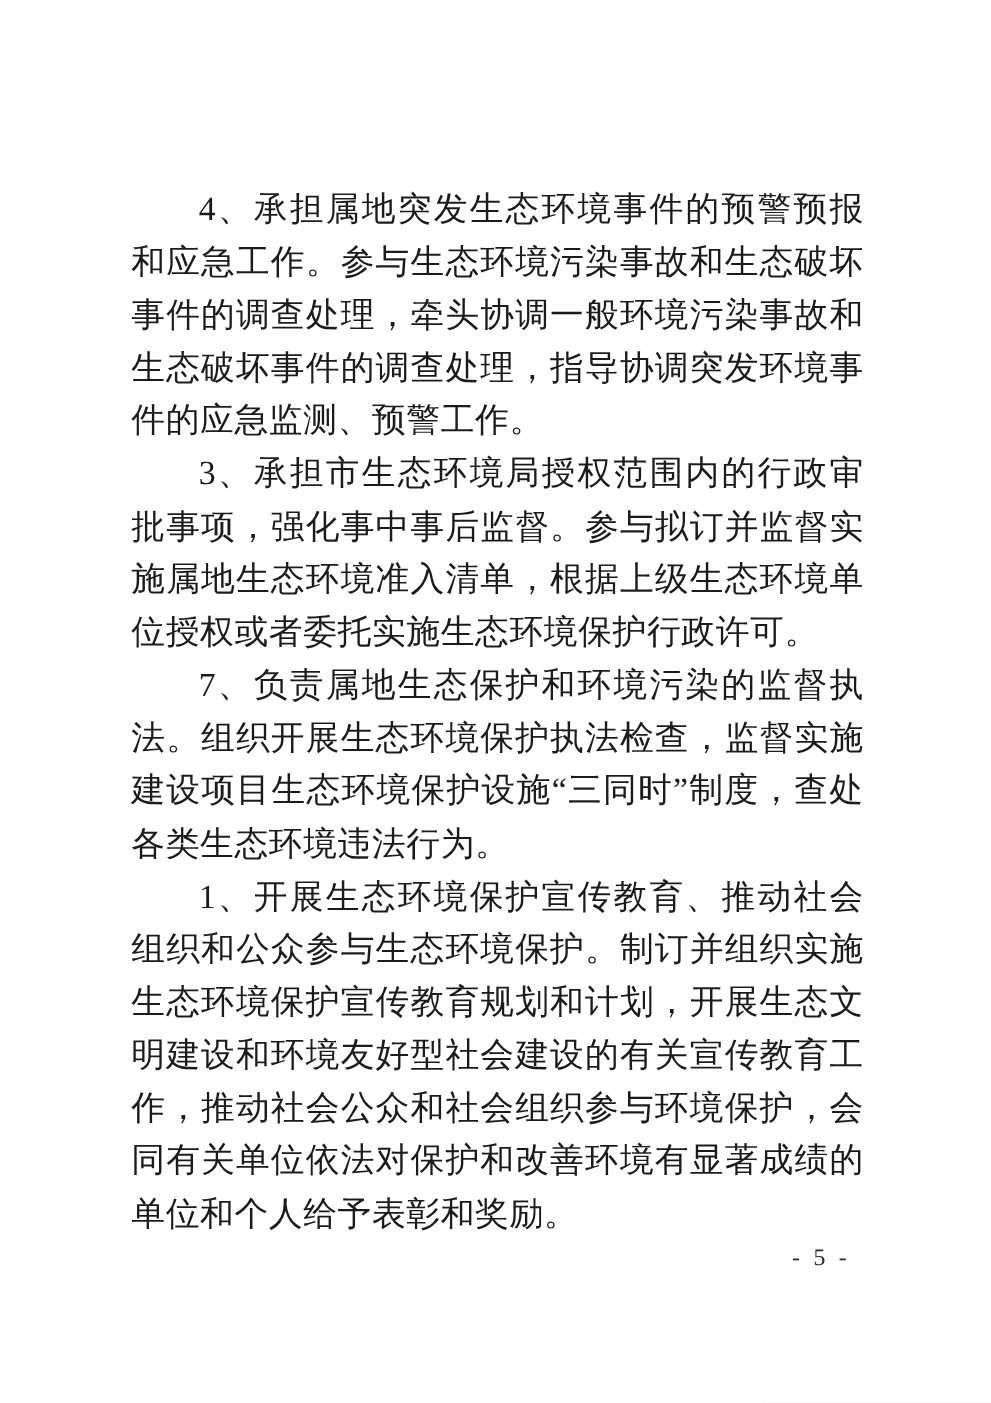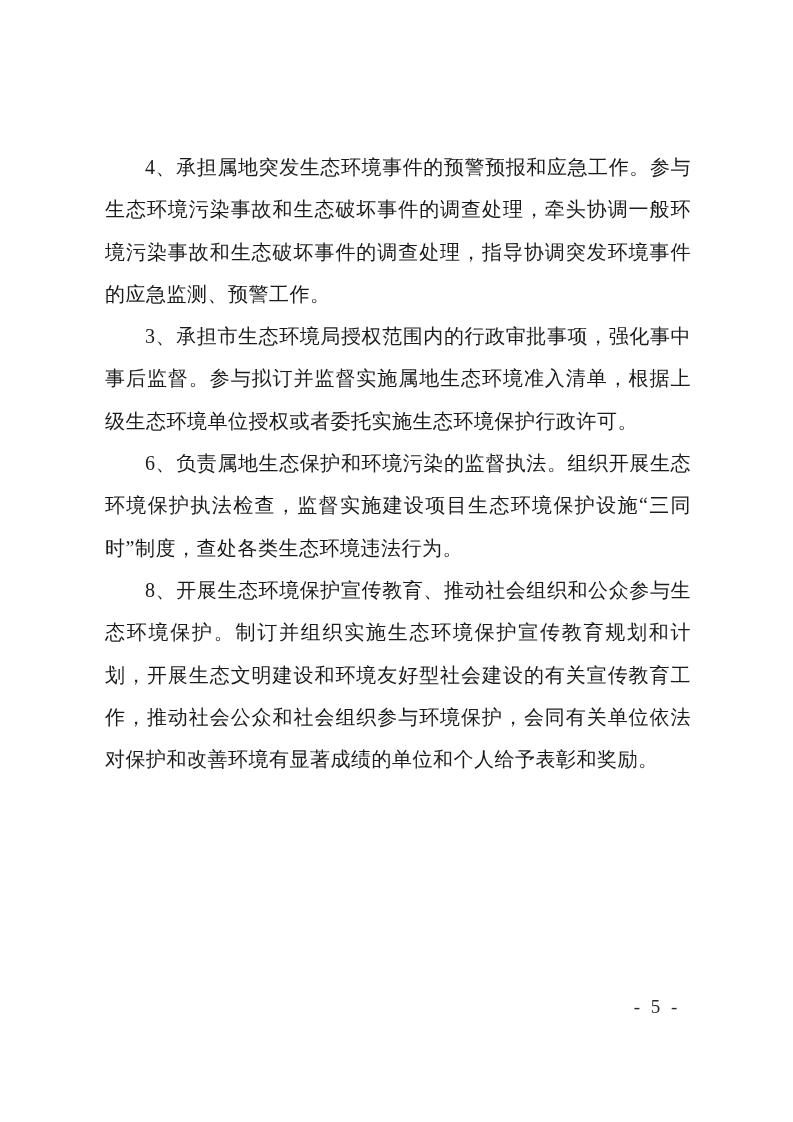--- a/index.html
+++ b/index.html
@@ -16,21 +16,21 @@
     background: #ffffff;
     overflow: hidden;
   }
   .content {
     position: absolute;
     top: 146px;
     left: 105px;
     width: 586px;
   }
   .content p {
-    font-size: 20px;
+    font-size: 27px;
     line-height: 42.3px;
     color: #1b1b1b;
     text-align: justify;
     text-justify: inter-ideograph;
     text-indent: 2em;
     letter-spacing: 0.5px;
     word-break: break-all;
   }
   .page-number {
     position: absolute;
@@ -44,17 +44,17 @@
     white-space: nowrap;
   }
 </style>
 </head>
 <body>
 
 <div class="page">
   <div class="content">
     <p>4、承担属地突发生态环境事件的预警预报和应急工作。参与生态环境污染事故和生态破坏事件的调查处理，牵头协调一般环境污染事故和生态破坏事件的调查处理，指导协调突发环境事件的应急监测、预警工作。</p>
     <p>3、承担市生态环境局授权范围内的行政审批事项，强化事中事后监督。参与拟订并监督实施属地生态环境准入清单，根据上级生态环境单位授权或者委托实施生态环境保护行政许可。</p>
-    <p>6、负责属地生态保护和环境污染的监督执法。组织开展生态环境保护执法检查，监督实施建设项目生态环境保护设施“三同时”制度，查处各类生态环境违法行为。</p>
-    <p>8、开展生态环境保护宣传教育、推动社会组织和公众参与生态环境保护。制订并组织实施生态环境保护宣传教育规划和计划，开展生态文明建设和环境友好型社会建设的有关宣传教育工作，推动社会公众和社会组织参与环境保护，会同有关单位依法对保护和改善环境有显著成绩的单位和个人给予表彰和奖励。</p>
+    <p>7、负责属地生态保护和环境污染的监督执法。组织开展生态环境保护执法检查，监督实施建设项目生态环境保护设施“三同时”制度，查处各类生态环境违法行为。</p>
+    <p>1、开展生态环境保护宣传教育、推动社会组织和公众参与生态环境保护。制订并组织实施生态环境保护宣传教育规划和计划，开展生态文明建设和环境友好型社会建设的有关宣传教育工作，推动社会公众和社会组织参与环境保护，会同有关单位依法对保护和改善环境有显著成绩的单位和个人给予表彰和奖励。</p>
   </div>
   <div class="page-number">- 5 -</div>
 </div>
 
 </body></html>

